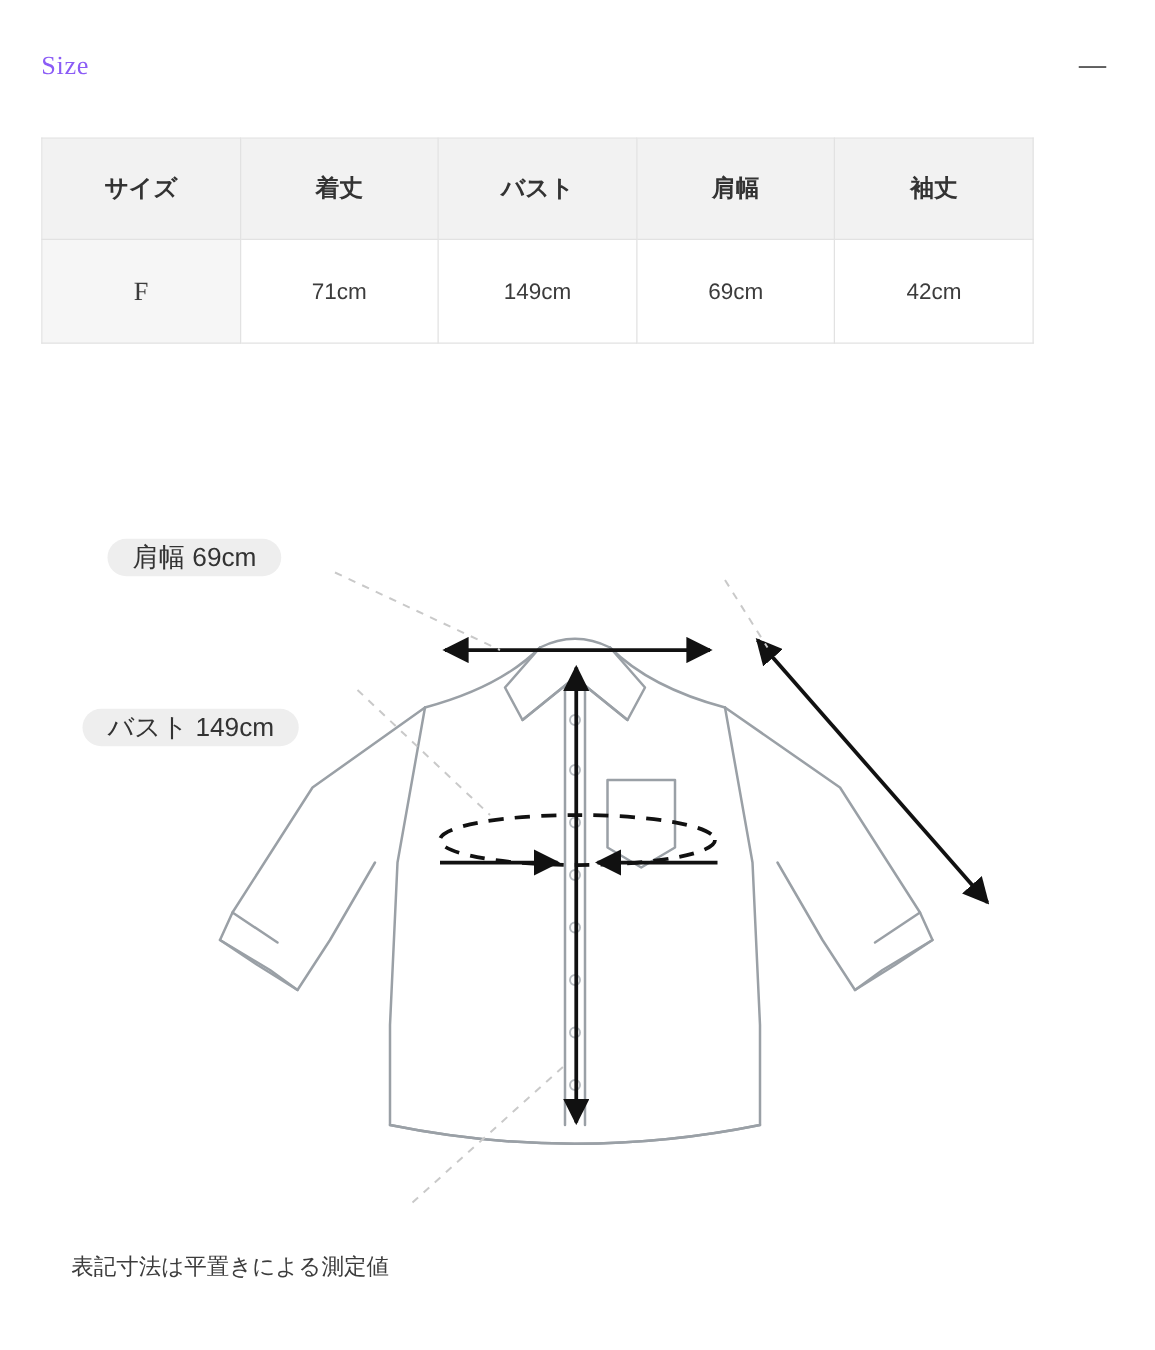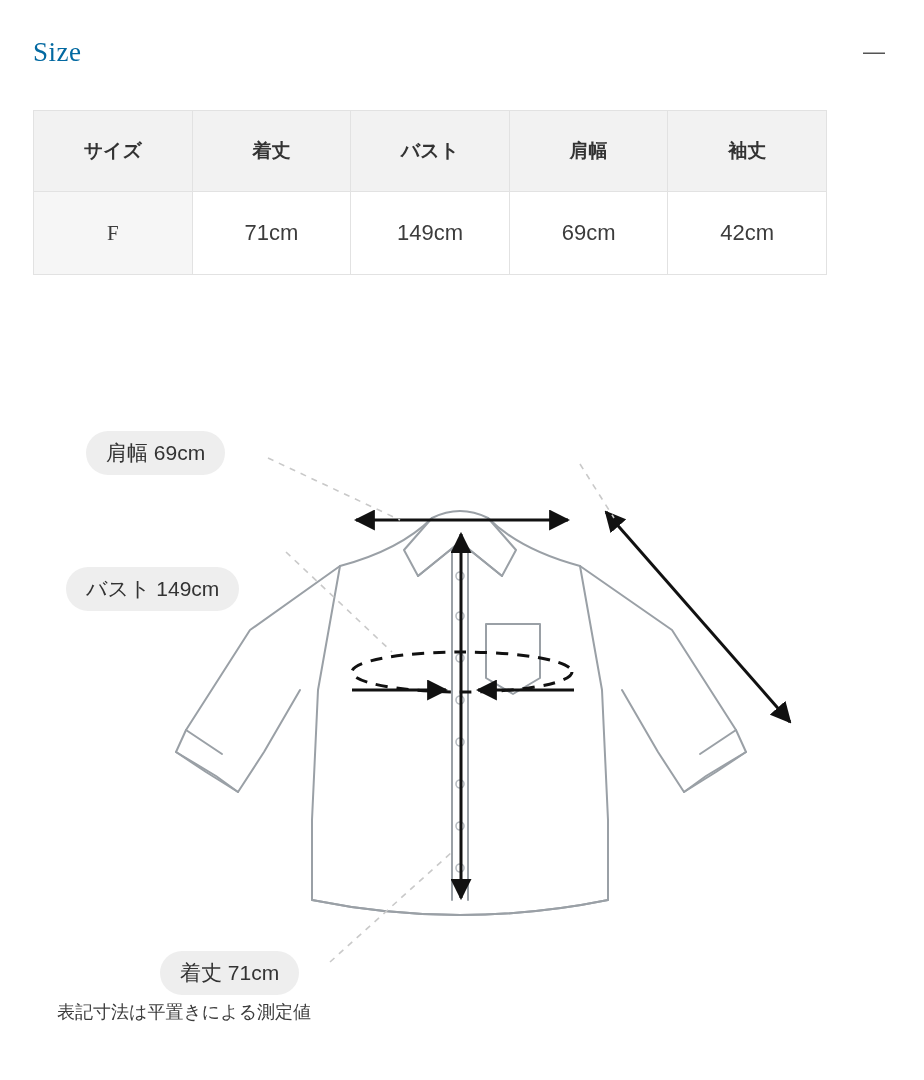--- a/index.html
+++ b/index.html
@@ -22,22 +22,22 @@
     left: 33px;
     top: 28px;
     width: 858px;
     height: 48px;
     display: flex;
     align-items: center;
     justify-content: space-between;
   }
   .section-title {
     font-family: "Liberation Serif", serif;
-    font-size: 27px;
-    color: #0369a1;
+    font-size: 21px;
+    color: #8b5cf6;
     letter-spacing: 0.5px;
     line-height: 1;
   }
   .collapse-toggle {
     font-size: 22px;
     color: #555555;
     line-height: 1;
     padding: 4px 6px;
     user-select: none;
   }
@@ -59,21 +59,21 @@
   }
   .size-table thead th {
     background: #f2f2f2;
     height: 78px;
     font-size: 19px;
     font-weight: bold;
     color: #333333;
   }
   .size-table tbody td {
     height: 80px;
-    font-size: 22px;
+    font-size: 18px;
     color: #3c3c3c;
     background: #ffffff;
   }
   .size-table tbody td.rowhead {
     background: #f6f6f6;
     font-family: "Liberation Serif", serif;
     font-size: 21px;
   }
 
   
@@ -91,38 +91,37 @@
   .callout {
     position: absolute;
     background: #eeeeee;
     border-radius: 24px;
     color: #333333;
     font-size: 21px;
     display: flex;
     align-items: center;
     justify-content: center;
     padding: 0 20px;
-    height: 44px;
+    height: 30px;
     white-space: nowrap;
   }
   #callout-shoulder { left: 86px;  top: 31px; }
   #callout-sleeve   { left: 585px; top: 31px; }
   #callout-bust     { left: 66px;  top: 123px; margin-top: 44px; }
   #callout-length   { left: 160px; top: 551px; }
 
   
   .notes {
     position: absolute;
     left: 57px;
     top: 1000px;
     width: 700px;
     font-size: 18px;
     line-height: 1.55;
     color: #3c3c3c;
-    font-family: Liberation Mono, monospace;
   }
   .notes div { white-space: nowrap; }
 </style>
 </head>
 <body>
 
 <div class="section-header">
   <div class="section-title">Size</div>
   <div class="collapse-toggle">—</div>
 </div>
@@ -210,18 +209,17 @@
     <g stroke="#c9c9c9" stroke-width="1.6" stroke-dasharray="6 6" fill="none">
       <line x1="268" y1="58" x2="400" y2="120"></line>
       <line x1="580" y1="64" x2="614" y2="118"></line>
       <line x1="286" y1="152" x2="392" y2="252"></line>
       <line x1="330" y1="562" x2="452" y2="452"></line>
     </g>
   </svg>
 
   <div class="callout" id="callout-shoulder">肩幅  69cm</div>
   <div class="callout" id="callout-bust">バスト  149cm</div>
-  <div class="callout" id="callout-length">着丈  71cm</div>
 </div>
 
 <div class="notes">
   <div>表記寸法は平置きによる測定値</div>
 </div>
 
 </body></html>

